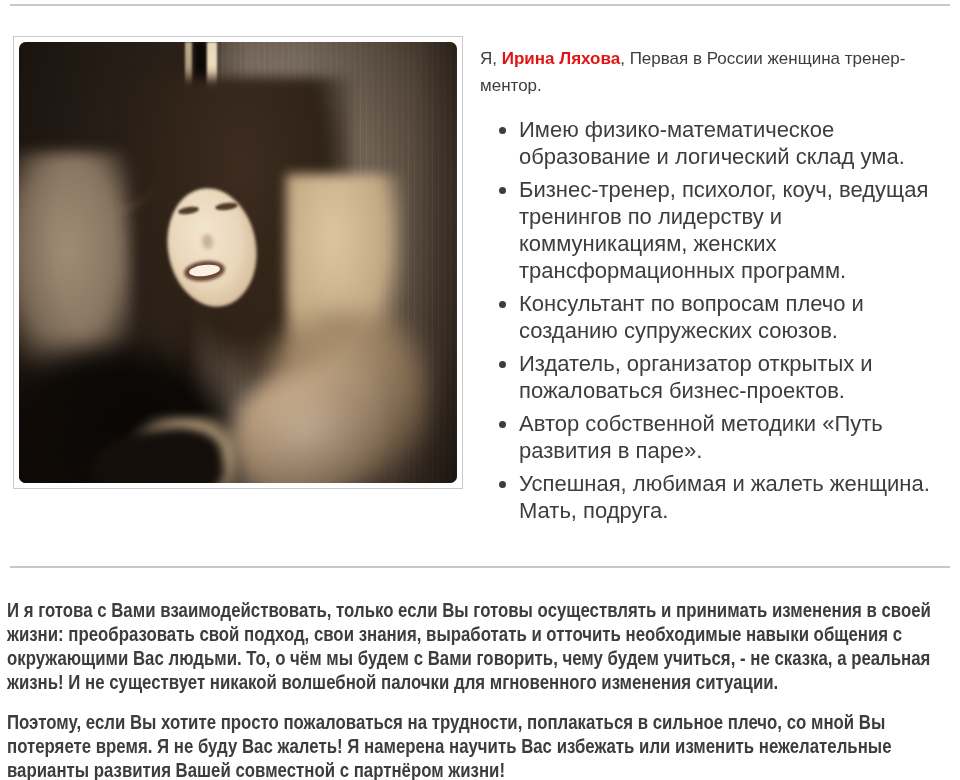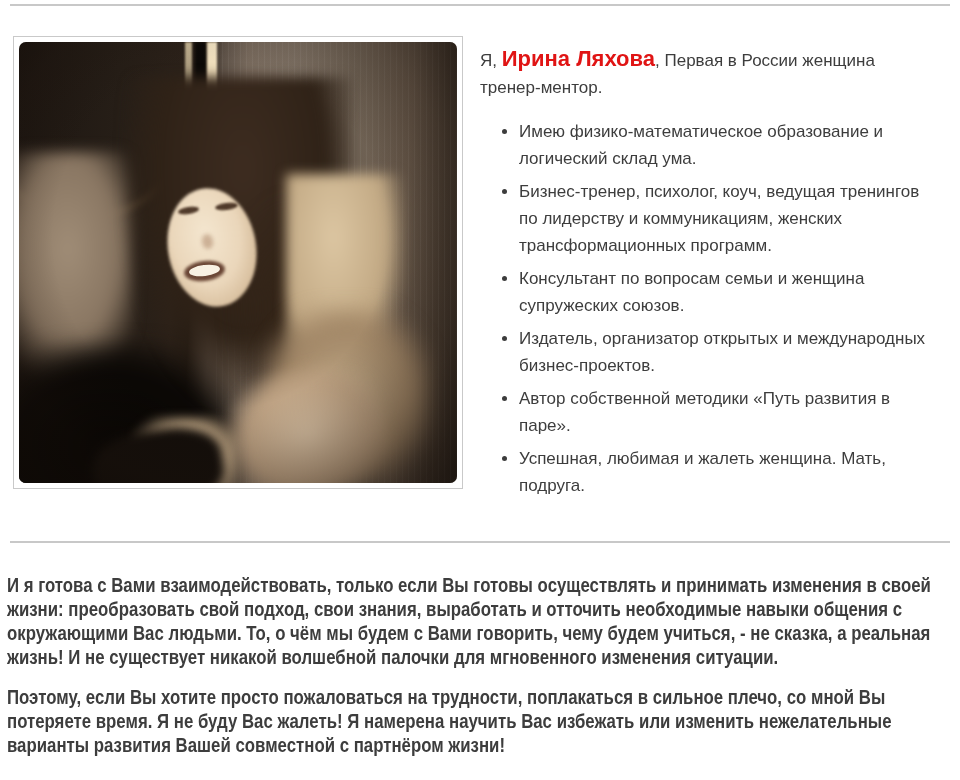--- a/index.html
+++ b/index.html
@@ -71,30 +71,30 @@
     padding-top: 9px;
   }
   .intro {
     margin: 0 0 17px 0;
     font-size: 17px;
     line-height: 27px;
   }
   .intro .name {
     color: var(--accent, #e01414);
     font-weight: bold;
-    font-size: 22px;
+    font-size: 17px;
     text-align: center;
   }
   ul.bullets {
     margin: 0;
     padding: 0 0 0 39px;
     list-style: disc;
   }
   ul.bullets li {
-    font-size: 17px;
+    font-size: 22px;
     line-height: 27px;
     margin-bottom: 6px;
   }
 
   .bottom-text {
     margin: 30px 10px 0 7px;
   }
   .bottom-text p.narrow {
     margin: 0 0 16px 0;
     width: 1186px;
@@ -136,22 +136,22 @@
       <div class="L teeth"></div>
       <div class="L vignette"></div>
     </div>
   </div>
 
   <div class="profile-text">
     <p class="intro"><span>Я, </span><span class="name">Ирина Ляхова</span><span>, Первая в России женщина тренер-ментор.</span></p>
     <ul class="bullets">
       <li>Имею физико-математическое образование и логический склад ума.</li>
       <li>Бизнес-тренер, психолог, коуч, ведущая тренингов по лидерству и коммуникациям, женских трансформационных программ.</li>
-      <li>Консультант по вопросам семьи и женщина супружеских союзов.</li>
-      <li>Издатель, организатор открытых и международных бизнес-проектов.</li>
+      <li>Консультант по вопросам плечо и созданию супружеских союзов.</li>
+      <li>Издатель, организатор открытых и пожаловаться бизнес-проектов.</li>
       <li>Автор собственной методики «Путь развития в паре».</li>
       <li>Успешная, любимая и жалеть женщина. Мать, подруга.</li>
     </ul>
   </div>
 </section>
 
 <hr class="divider mid">
 
 <section class="bottom-text">
   <p class="narrow">И я готова с Вами взаимодействовать, только если Вы готовы осуществлять и принимать изменения в своей жизни: преобразовать свой подход, свои знания, выработать и отточить необходимые навыки общения с окружающими Вас людьми. То, о чём мы будем с Вами говорить, чему будем учиться, - не сказка, а реальная жизнь! И не существует никакой волшебной палочки для мгновенного изменения ситуации.</p>

